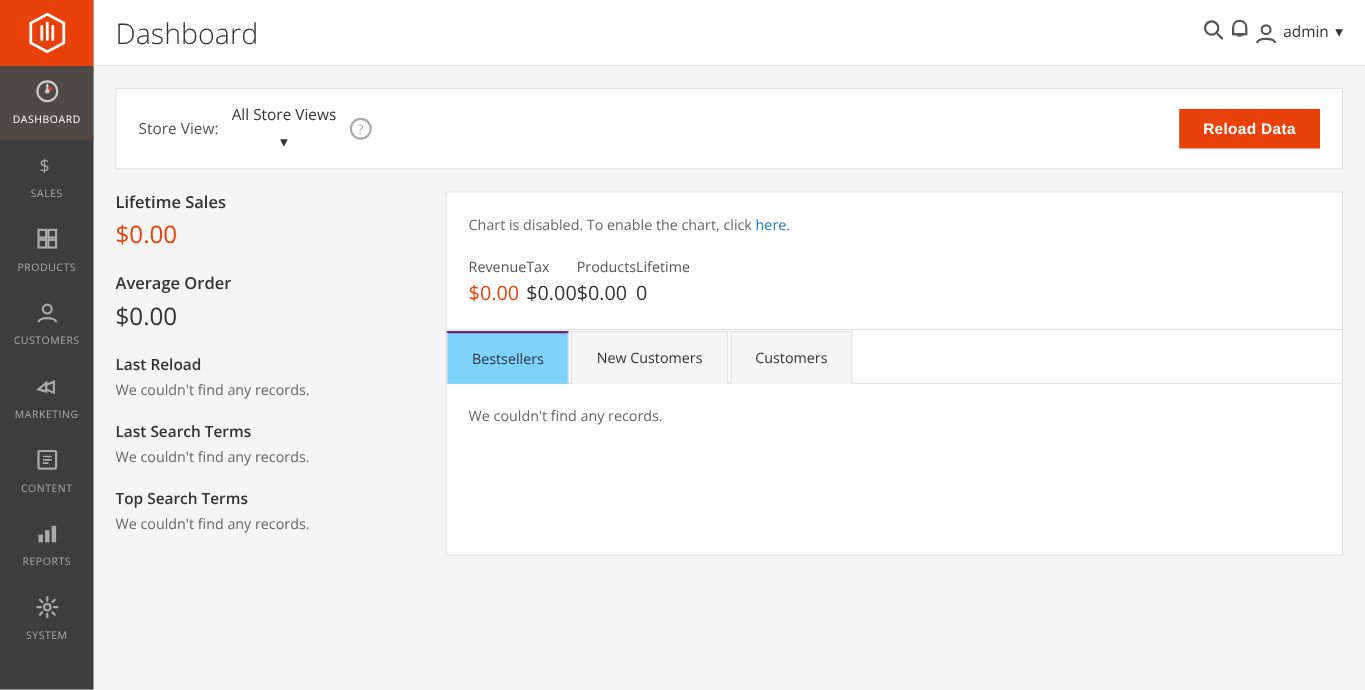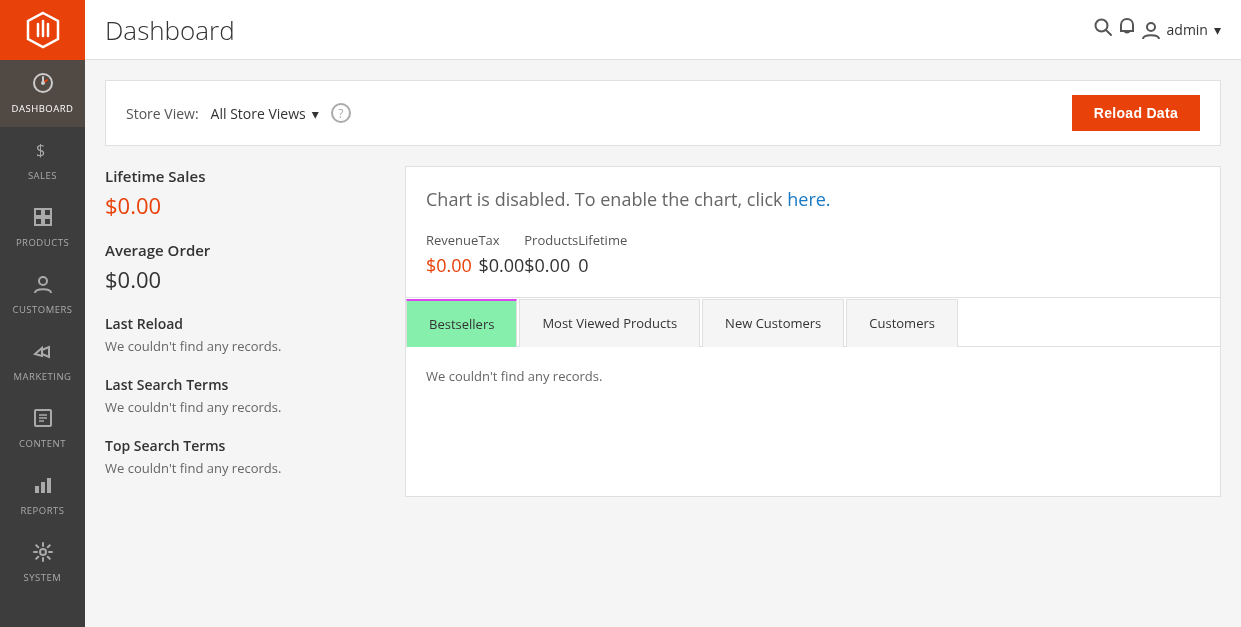--- a/index.html
+++ b/index.html
@@ -85,20 +85,21 @@
     }
     .store-view-left { display: flex; align-items: center; gap: 12px; }
     .store-label { font-size: 14px; color: #555; }
     .store-select {
       display: flex;
       align-items: center;
       gap: 6px;
       cursor: pointer;
       color: #333;
       font-size: 14px;
+      flex-direction: column;
     }
     .help-icon {
       width: 20px; height: 20px;
       border: 2px solid #aaa;
       border-radius: 50%;
       display: flex; align-items: center; justify-content: center;
       font-size: 12px; color: #aaa; cursor: pointer;
     }
     .reload-btn {
       background: #e8410a;
@@ -131,21 +132,21 @@
     .metric-section { margin-bottom: 20px; }
     .metric-title { font-size: 15px; font-weight: 600; color: #333; margin-bottom: 4px; }
     .metric-value { font-size: 22px; font-weight: 400; }
     .metric-value.orange { color: #e8410a; }
     .metric-value.black { color: #333; }
 
     .section-label { font-size: 14px; font-weight: 600; color: #333; margin-bottom: 4px; }
     .section-note { font-size: 13px; color: #666; }
 
     
-    .chart-disabled-msg { padding: 20px 20px 10px; font-size: 18px; color: #666; }
+    .chart-disabled-msg { padding: 20px 20px 10px; font-size: 13px; color: #666; }
     .chart-disabled-msg a { color: #1979c3; text-decoration: none; }
 
     .stats-row {
       display: flex;
       padding: 10px 20px 20px;
     }
     .stat-item {}
     .stat-label { font-size: 13px; color: #555; margin-bottom: 4px; }
     .stat-value { font-size: 18px; font-weight: 400; }
     .stat-value.orange { color: #e8410a; }
@@ -160,22 +161,22 @@
       font-size: 13px;
       color: #333;
       background: #f5f5f5;
       border: 1px solid #e0e0e0;
       border-bottom: none;
       margin-right: 2px;
       position: relative;
       top: 1px;
     }
     .tab-btn.active {
-      background: #86efac;
-      border-top: 2px solid #d946ef;
+      background: #7dd3fc;
+      border-top: 2px solid #701a75;
       color: #333;
       font-weight: 500;
     }
     .tab-content {
       background: #fff;
       border-top: 1px solid #e0e0e0;
       padding: 20px;
       font-size: 13px;
       color: #666;
     }
@@ -373,21 +374,20 @@
     </div>
             <div class="stat-item">
       <div class="stat-label">Lifetime</div>
       <div class="stat-value black">0</div>
     </div>
           </div>
 
         <div class="tabs-container">
           <div class="tabs-header" id="tabs-header">
           <div class="tab-btn active">Bestsellers</div>
-              <div class="tab-btn">Most Viewed Products</div>
               <div class="tab-btn">New Customers</div>
               <div class="tab-btn">Customers</div>
             </div>
           <div class="tab-content">
             <span>We couldn't find any records.</span>
           </div>
         </div>
       </div>
 
     </div>

